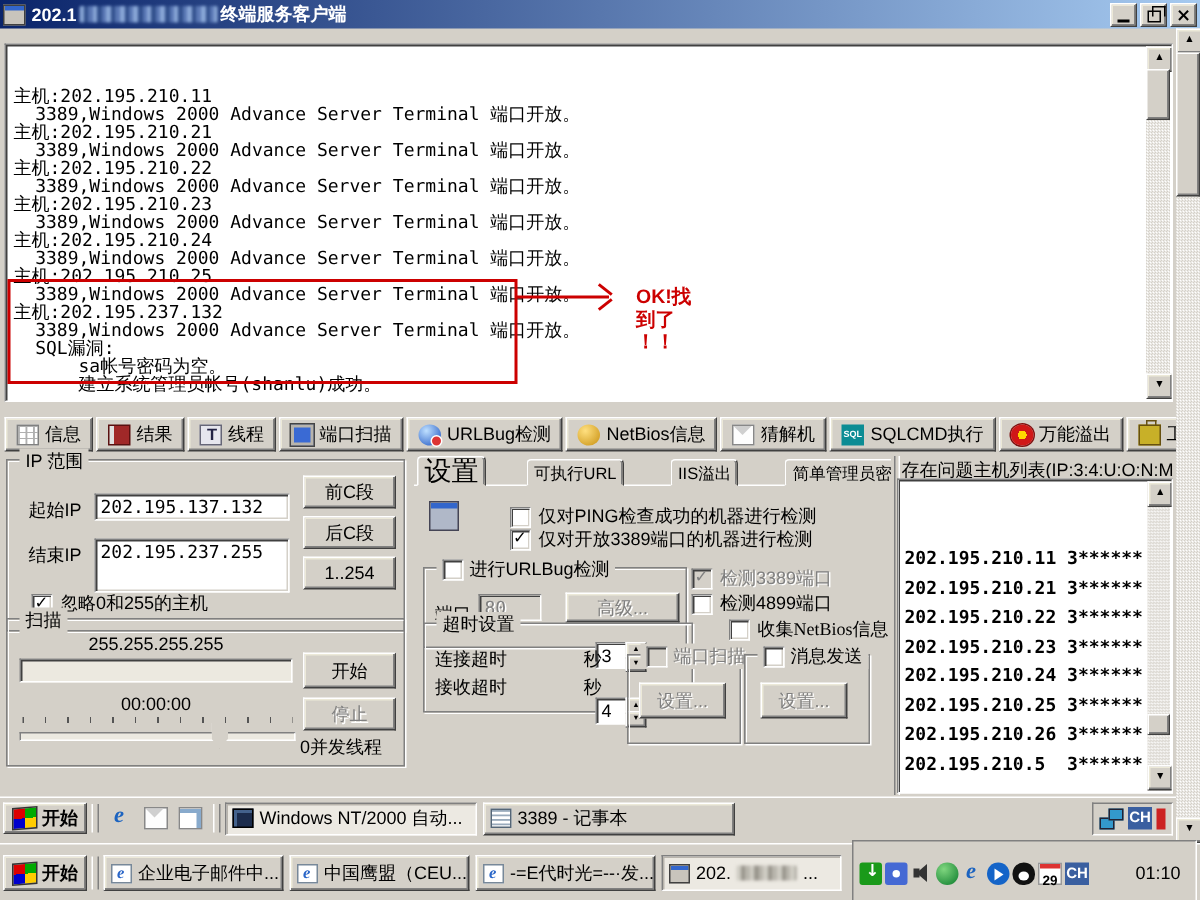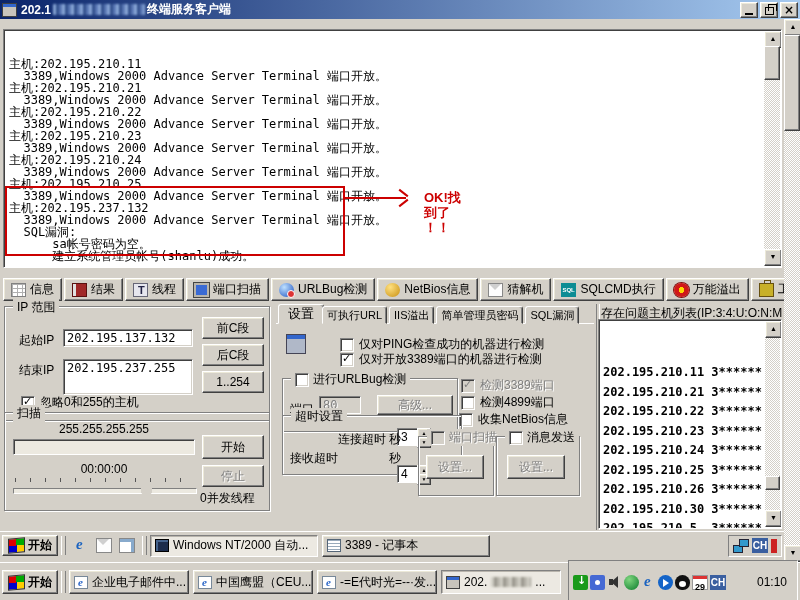--- a/index.html
+++ b/index.html
@@ -60,23 +60,23 @@
   .i-urlbug::after{content:"";position:absolute;right:-1px;bottom:-1px;width:6px;height:6px;border-radius:50%;background:#d33;border:1px solid #fff;}
   .i-netbios{border-radius:50%;background:radial-gradient(circle at 35% 30%,#ffe080,#c89010);}
   .i-envelope{background:#fdfdfd;border:1px solid #888;box-sizing:border-box;}
   .i-envelope::before{content:"";position:absolute;left:0;top:0;border-left:6px solid transparent;border-right:6px solid transparent;border-top:6px solid #cfcfcf;}
   .i-sql{background:#0c8c94;}
   .i-sql::before{content:"SQL";position:absolute;left:1px;top:4px;font:bold 6px "Liberation Sans",sans-serif;color:#fff;}
   .i-overflow-gear{border-radius:50%;background:radial-gradient(circle,#ffd800 0 3px,#d01818 3px 7px);box-shadow:0 0 0 1px #801010;}
   .i-toolbox{background:#c8b028;border:1px solid #665010;box-sizing:border-box;}
   .i-toolbox::before{content:"";position:absolute;left:4px;top:-4px;width:5px;height:3px;border:1px solid #665010;border-bottom:none;}
   
-  .tab{position:absolute;background:#d4d0c8;border:1px solid;border-color:#fff #404040 transparent #fff;box-shadow:inset -1px 0 0 #808080;border-radius:3px 3px 0 0;display:flex;align-items:center;justify-content:center;font-size:13px;white-space:nowrap;padding:0 22px;box-sizing:border-box;}
+  .tab{position:absolute;background:#d4d0c8;border:1px solid;border-color:#fff #404040 transparent #fff;box-shadow:inset -1px 0 0 #808080;border-radius:3px 3px 0 0;display:flex;align-items:center;justify-content:center;font-size:18px;white-space:nowrap;padding:0 22px;box-sizing:border-box;}
   .subtabs{position:absolute;left:322px;top:306px;height:18px;display:flex;gap:2px;max-width:272px;overflow:hidden;}
-  .subtabs .tab{position:static;height:18px;font-size:11px;padding:0 4px;}
+  .subtabs .tab{position:static;height:18px;font-size:11px;padding:0 4px;margin-left:29px;}
   .pageline{position:absolute;left:276px;top:323px;width:318px;height:1px;background:#fff;}
   
   .listbox{left:598px;top:319px;width:184px;height:210px;background:#fff;border:1px solid;border-color:#808080 #fff #fff #808080;box-shadow:inset 1px 1px 0 #404040;box-sizing:border-box;overflow:hidden;}
   .listrows{position:absolute;left:4px;top:4px;font:bold 12px/19.5px "DejaVu Sans Mono",monospace;white-space:pre;}
   
   .taskbar{background:#d4d0c8;border-top:1px solid #fff;}
   .startbtn{display:flex;align-items:center;gap:3px;font-weight:bold;padding:0 5px;}
   .winflag{width:15px;height:13px;background:conic-gradient(from 0deg,#0a0 0 25%,#fc0 0 50%,#00c 0 75%,#d00 0);transform:skewY(-5deg);border:1px solid #333;}
   .grip{width:3px;border-left:1px solid #fff;border-right:1px solid #808080;margin:0 3px;}
   .taskbtn{display:flex;align-items:center;gap:4px;padding:0 4px;font-size:12px;overflow:hidden;white-space:nowrap;text-align:left;}
@@ -283,28 +283,28 @@
   </div>
 
   <div class="row" style="left:461px;top:377px;">
     <span class="cb checked disabled"></span>
     <span class="dis">检测3389端口</span>
   </div>
   <div class="row" style="left:461px;top:394px;">
     <span class="cb"></span>
     <span>检测4899端口</span>
   </div>
-  <div class="row" style="left:459px;top:411px;">
+  <div class="row" style="left:486px;top:411px;font-family:Liberation Serif, serif;">
     <span class="cb"></span>
     <span>收集NetBios信息</span>
   </div>
 
   <div class="group" style="left:282px;top:415px;width:130px;height:58px;padding-left:48px;">
     <span class="legend">超时设置</span>
-    <div class="row" style="left:7px;top:15px;margin-left:48px;">
+    <div class="row" style="left:7px;top:15px;">
         <span>连接超时</span>
       </div>
     <div class="spin abs" style="left:66px;top:12px;">
       <span class="fld">3</span>
       <span class="arr up raised">▲</span>
       <span class="arr dn raised">▼</span>
     </div>
     <div class="row" style="left:106px;top:15px;">
         <span>秒</span>
       </div>
@@ -334,21 +334,21 @@
       <span class="cb"></span>
       <span>消息发送</span>
     </span>
     <button class="abs btn raised disabled" style="left:10px;top:18px;width:58px;height:24px;">设置...</button>
   </div>
 
   <div class="abs" style="left:596px;top:304px;width:2px;height:226px;border-left:1px solid #808080;border-right:1px solid #fff;"></div>
   <div class="abs" style="left:601px;top:305px;width:182px;white-space:nowrap;overflow:hidden;">存在问题主机列表(IP:3:4:U:O:N:M</div>
   <div class="abs listbox">
     <div class="listrows">
-      <div>202.195.210.11 3******</div><div>202.195.210.21 3******</div><div>202.195.210.22 3******</div><div>202.195.210.23 3******</div><div>202.195.210.24 3******</div><div>202.195.210.25 3******</div><div>202.195.210.26 3******</div><div>202.195.210.30 3******</div><div>202.195.210.5  3******</div>
+      <div>202.195.210.11 3******</div><div>202.195.210.21 3******</div><div>202.195.210.22 3******</div><div>202.195.210.23 3******</div><div>202.195.210.24 3******</div><div>202.195.210.25 3******</div><div>202.195.210.26 3******</div><div>202.195.210.5  3******</div>
     </div>
     <div class="vscr" style="width:15px;">
       <span class="sb raised" style="top:0;left:0;width:15px;">▲</span>
       <div class="thumb" style="top:155px;height:14px;width:15px;"></div>
       <span class="sb raised" style="bottom:0;left:0;width:15px;">▼</span>
     </div>
   </div>
 
   <div class="abs taskbar" style="left:0;top:531px;width:784px;height:27px;">
     <div style="display:flex;align-items:center;height:100%;padding:0 2px;">

